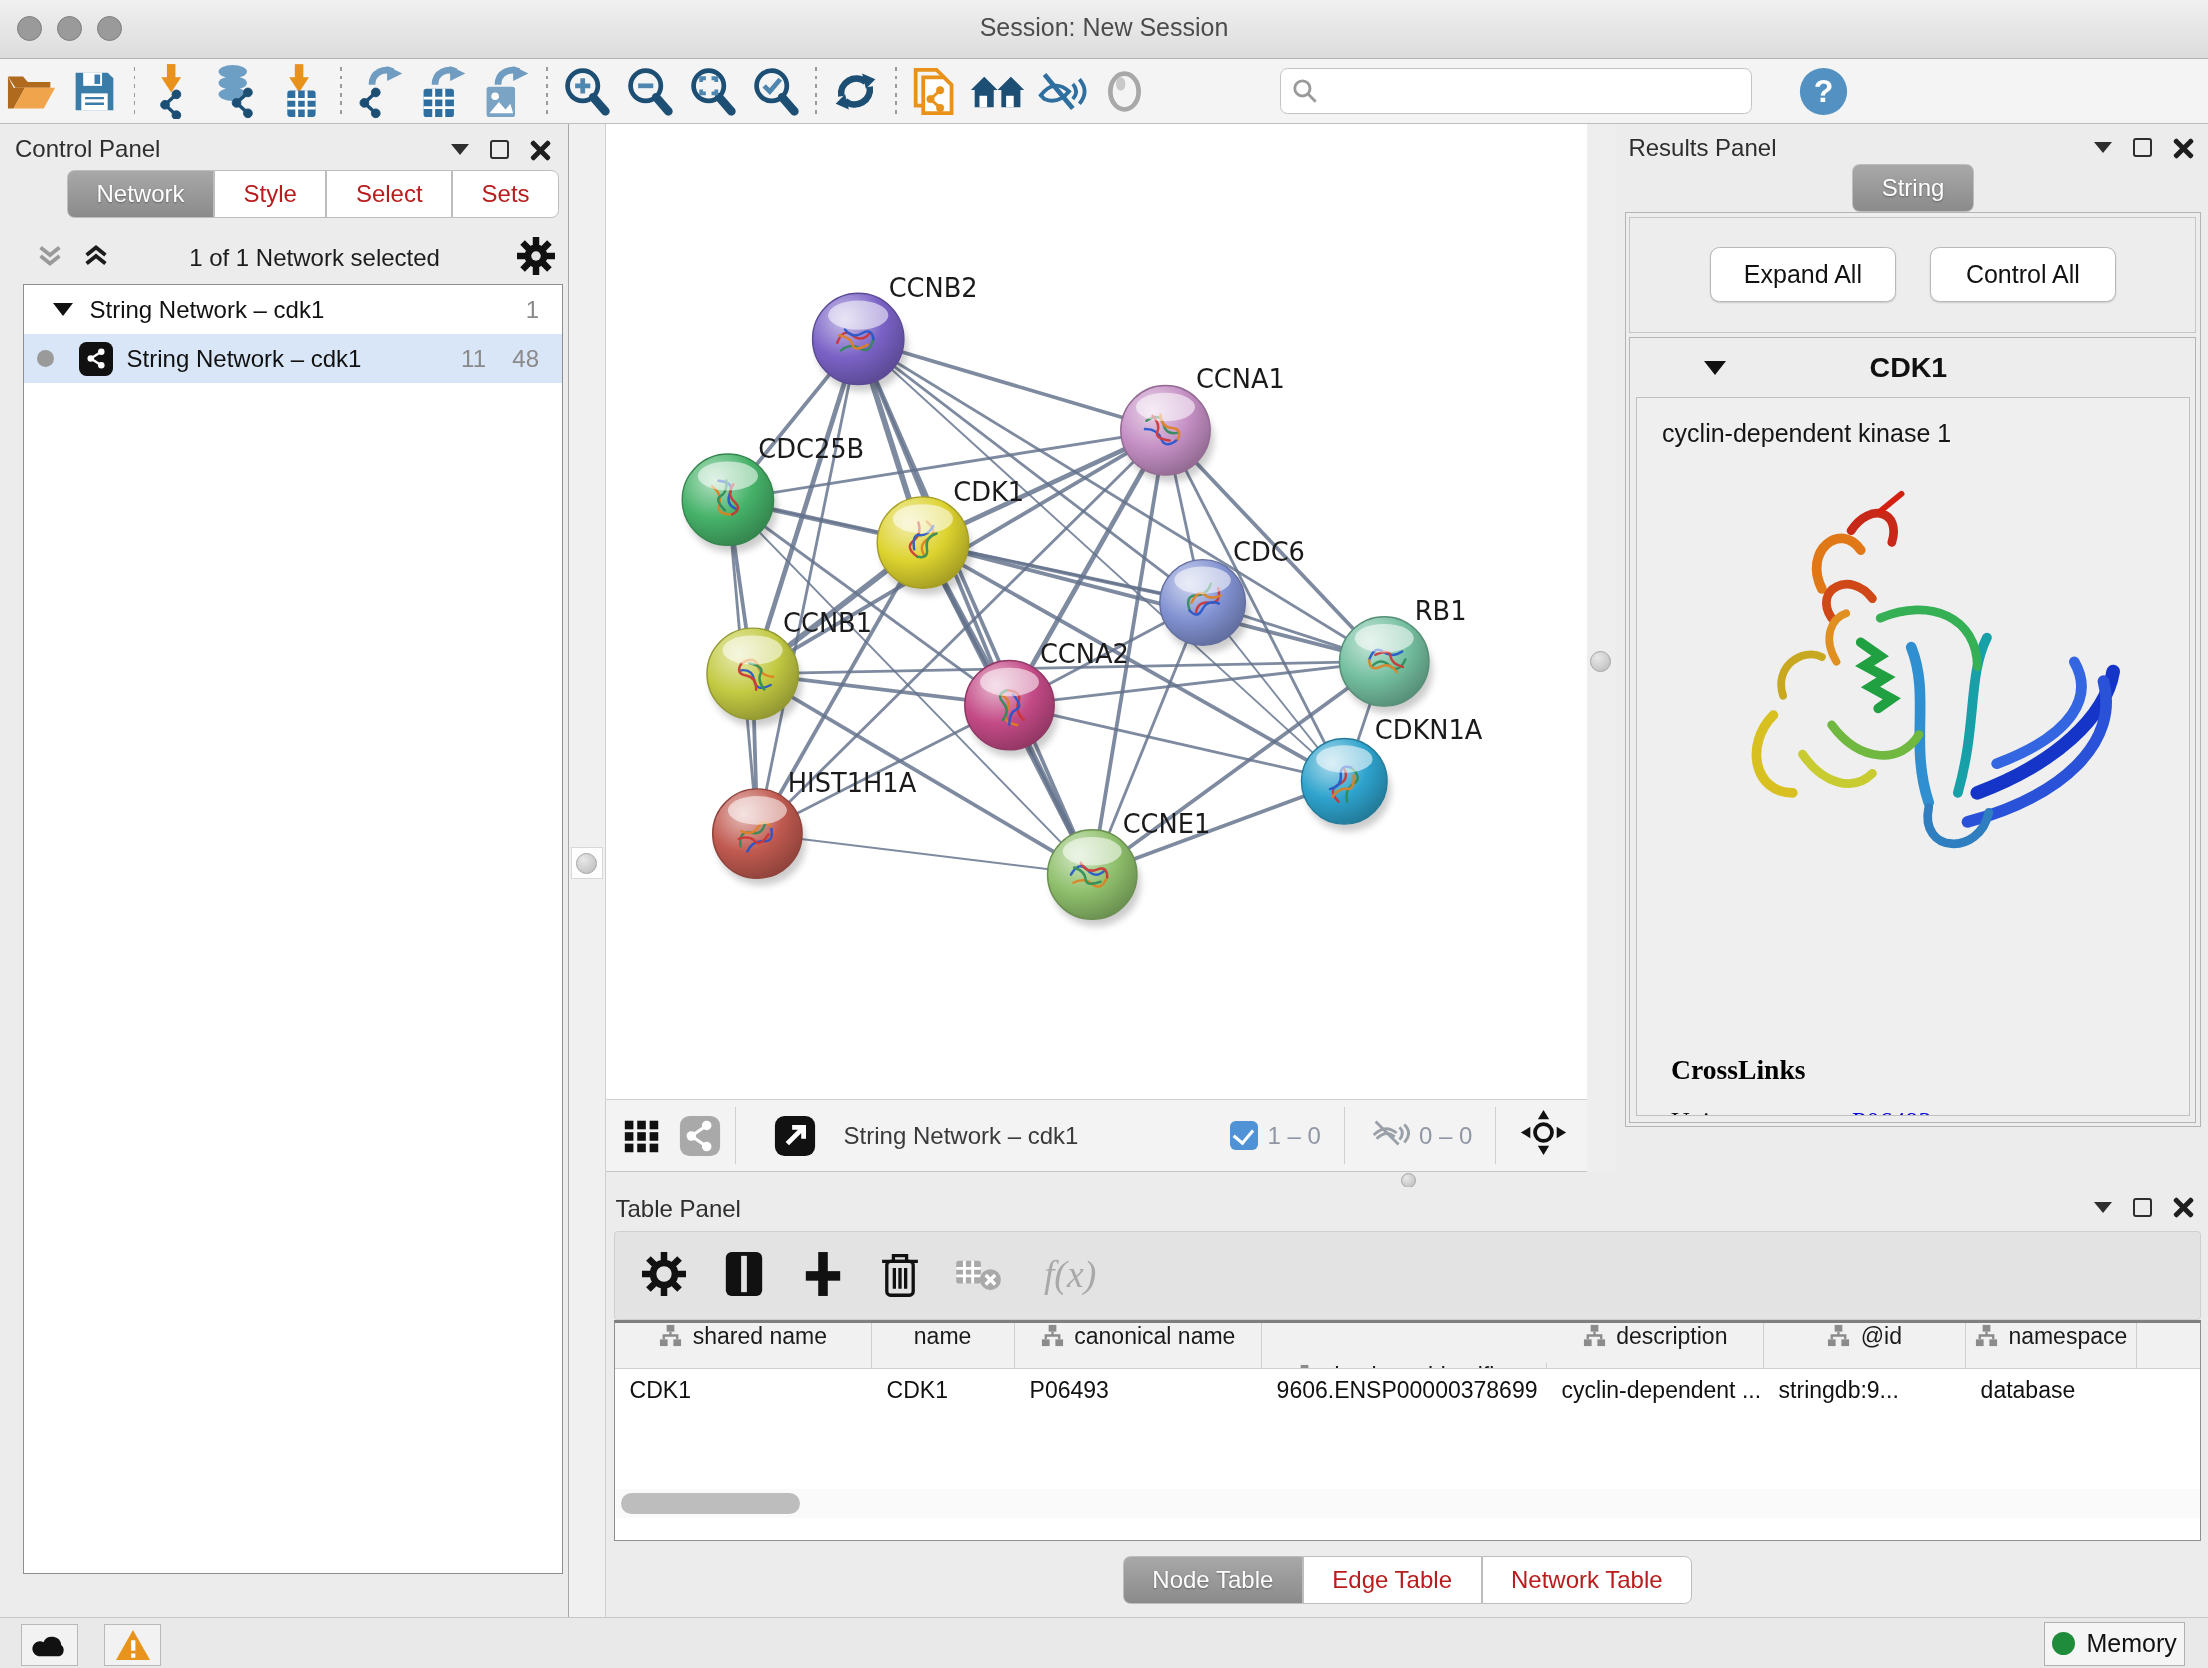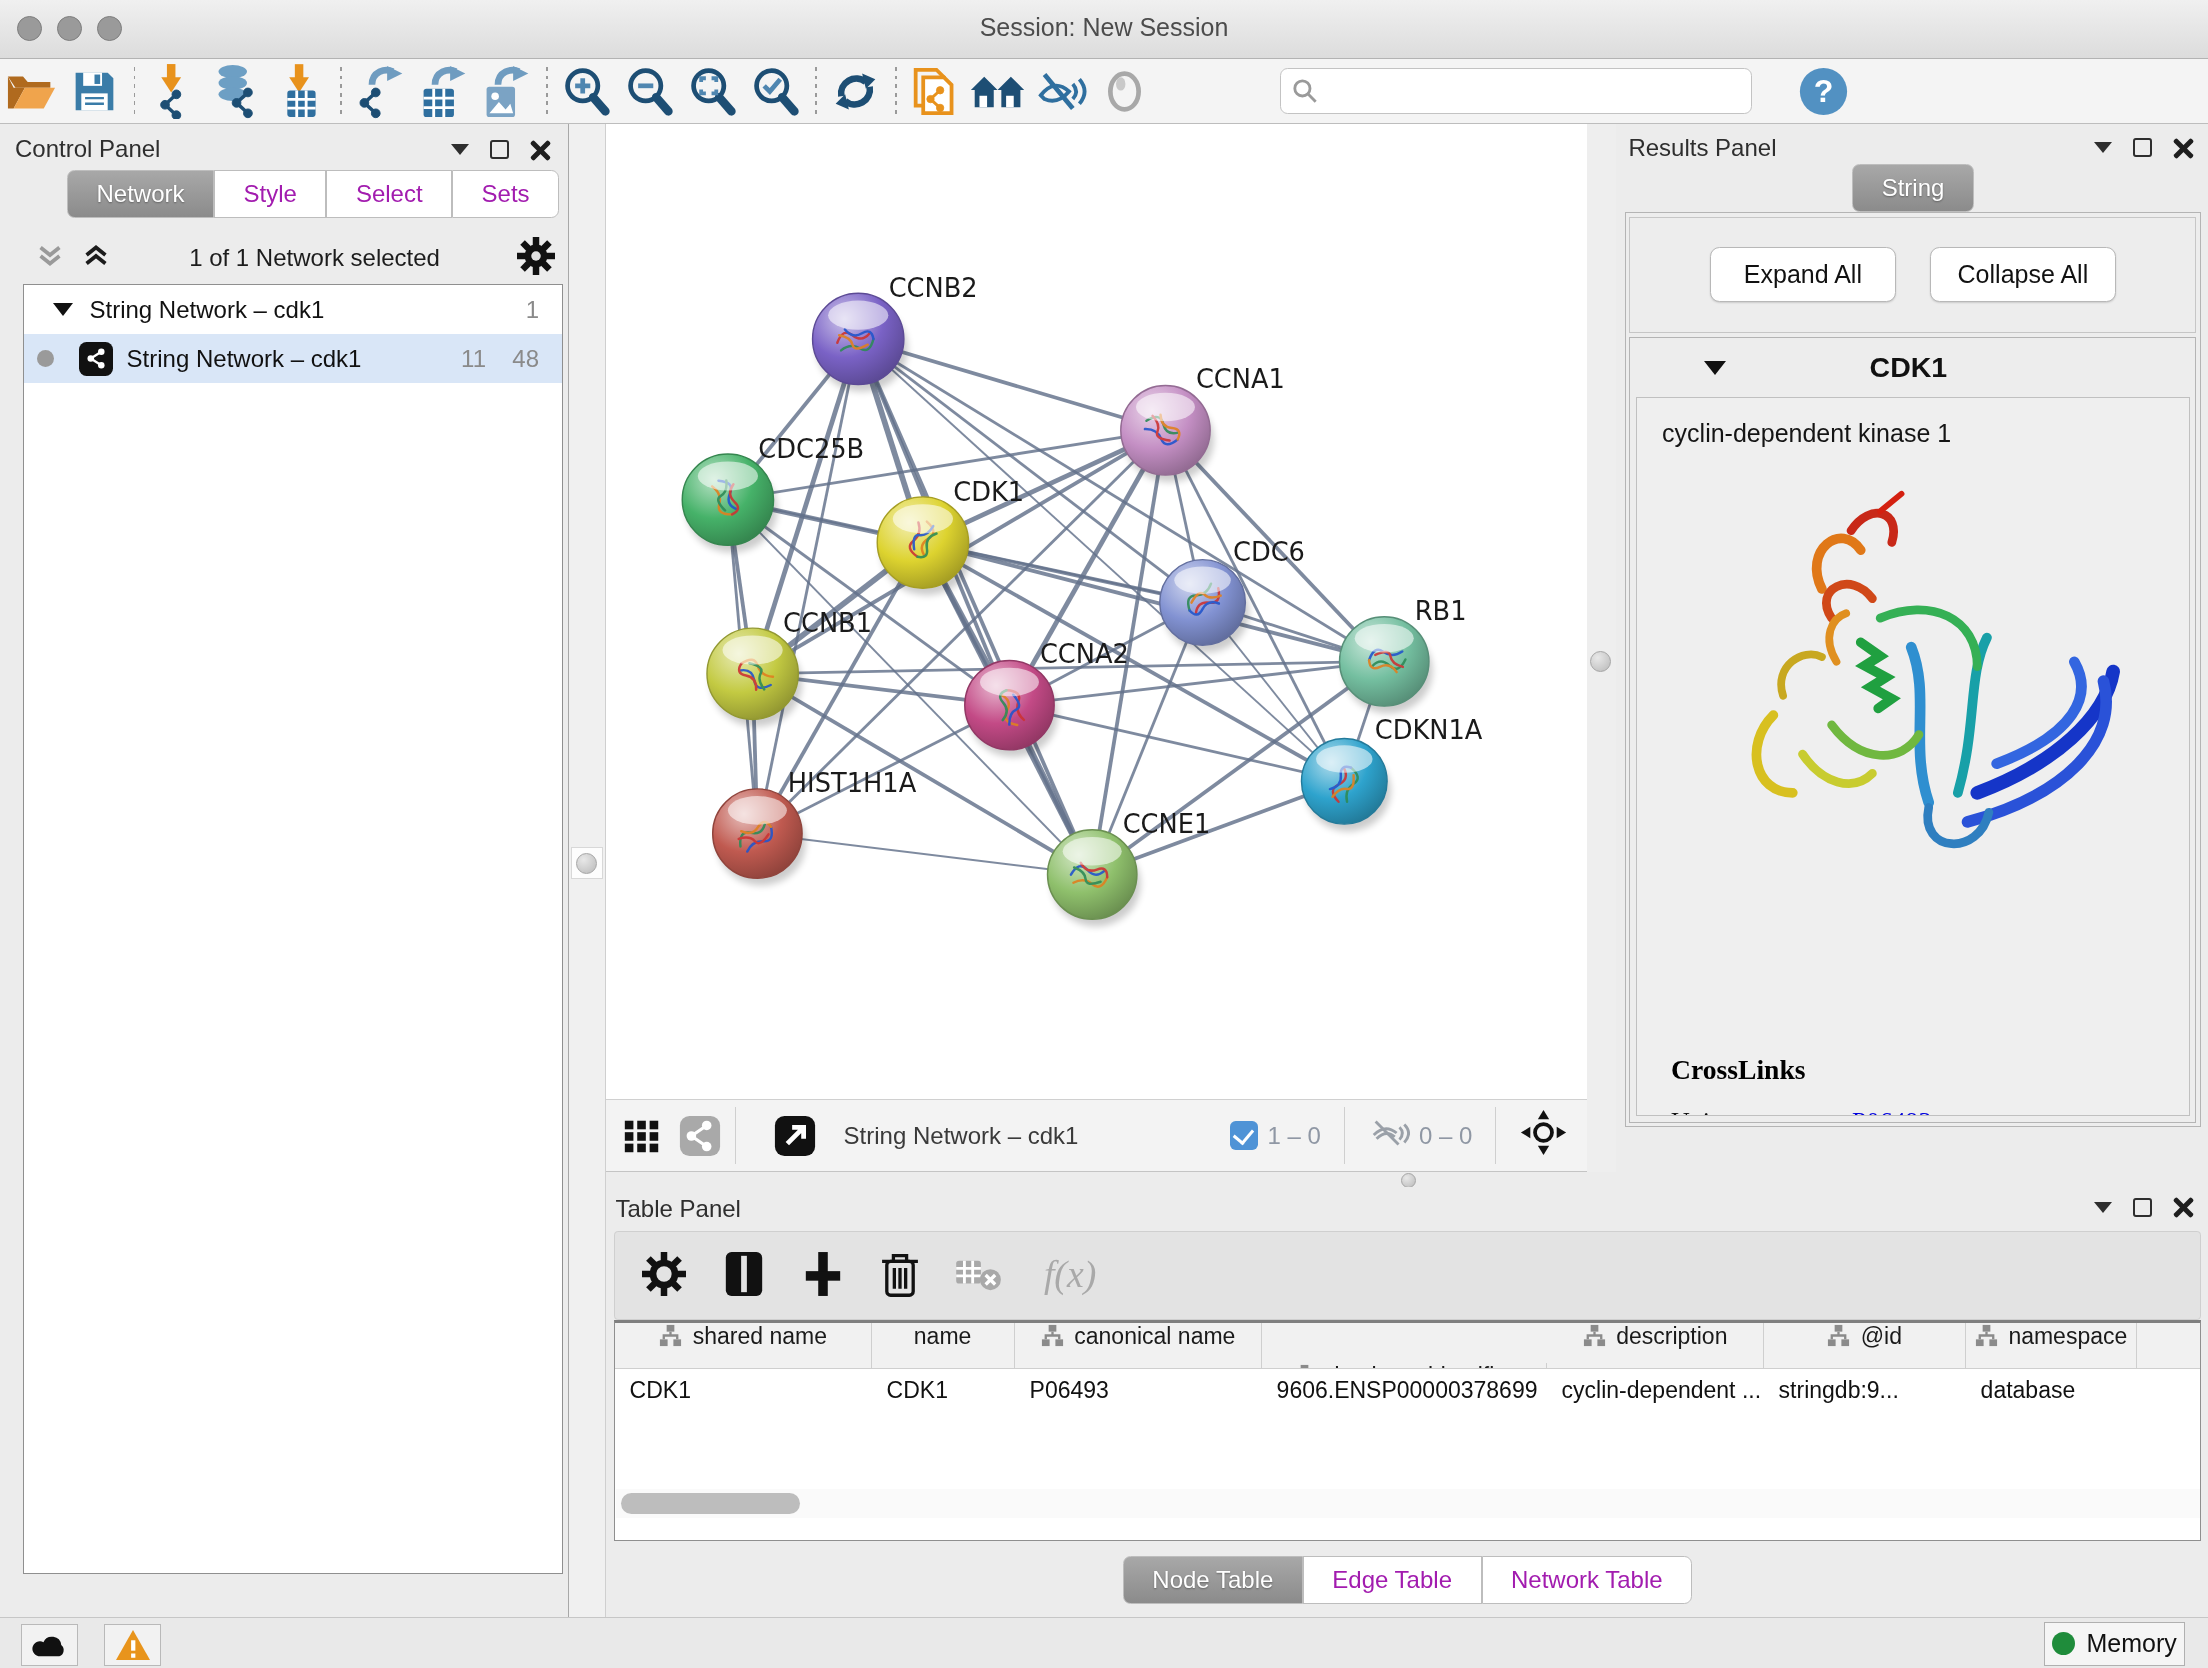--- a/index.html
+++ b/index.html
@@ -32,21 +32,21 @@
   .pctrl { position:absolute; display:flex; align-items:center; gap:21px; }
   .tri-down { width:0; height:0; border-left:9.5px solid transparent; border-right:9.5px solid transparent;
     border-top:11.4px solid #2e2e2e; }
   .floatbox { width:19px; height:19px; border:2.9px solid #2e2e2e; border-radius:2.9px; }
   .closex { position:relative; width:21px; height:21px; }
   .closex:before,.closex:after { content:""; position:absolute; left:-1.9px; top:8.6px; width:25px; height:4.8px;
     background:#1e1e1e; border-radius:1.9px; }
   .closex:before { transform:rotate(45deg);} .closex:after { transform:rotate(-45deg);}
 
   .tabbtn { height:48px; padding:0 28.5px; background:#ffffff; border:1px solid #bdbdbd;
-    font-size:24px; color:#a21caf; display:flex; align-items:center; justify-content:center; }
+    font-size:24px; color:#b91c1c; display:flex; align-items:center; justify-content:center; }
   .tabbtn.first { border-radius:7.6px 0 0 7.6px; } .tabbtn.last { border-radius:0 7.6px 7.6px 0; }
   .tabbtn.sel { background:linear-gradient(#a8a8a8,#8b8b8b); color:#fff; text-shadow:0 1px 1.9px rgba(0,0,0,.35); }
   .tabbtn.single { border-radius:7.6px; }
 
   
   .control-panel { position:absolute; left:0; top:124px; width:569px; height:1493px;
     background:#ececec; border-right:1px solid #a8a8a8; }
   .cp-tabs { position:absolute; left:67px; top:46px; display:flex; }
   .cp-subbar { position:absolute; left:23px; top:107px; width:540px; height:53px;
     display:flex; align-items:center; }
@@ -747,21 +747,21 @@
       <span class="tri-down"></span>
       <span class="floatbox"></span>
       <span class="closex"></span>
     </div>
     <div class="res-tab">
       <div class="tabbtn single sel">String</div>
     </div>
     <div class="res-outer">
       <div class="res-btnbox">
         <div class="res-btn">Expand All</div>
-        <div class="res-btn">Collapse All</div>
+        <div class="res-btn">Control All</div>
       </div>
       <div class="res-entry">
         <div class="entry-head">
           <span class="tri"></span>
           <span class="entry-gene">CDK1</span>
         </div>
         <div class="entry-body">
           <div class="entry-desc">cyclin-dependent kinase 1</div>
           <div class="proteinimg">
             <svg width="466" height="399" viewBox="0 0 480 410">

